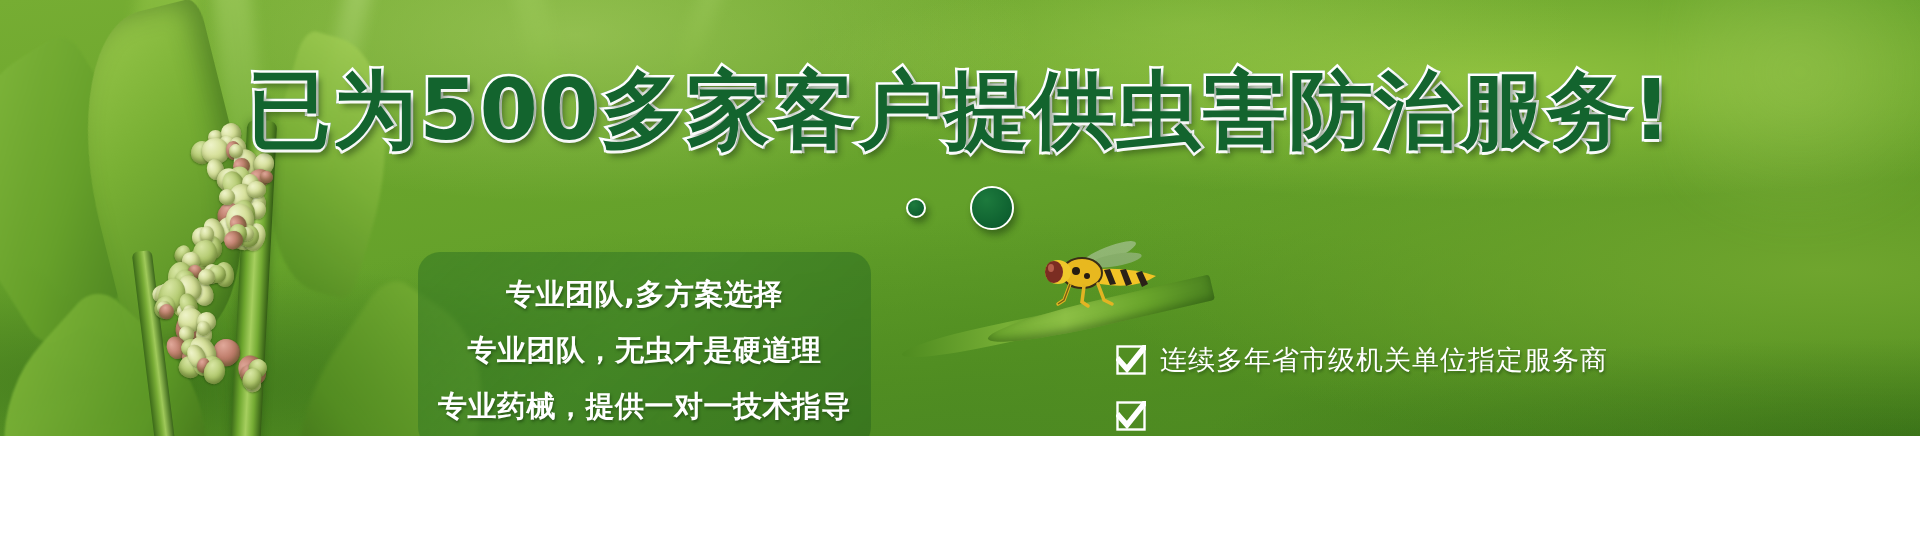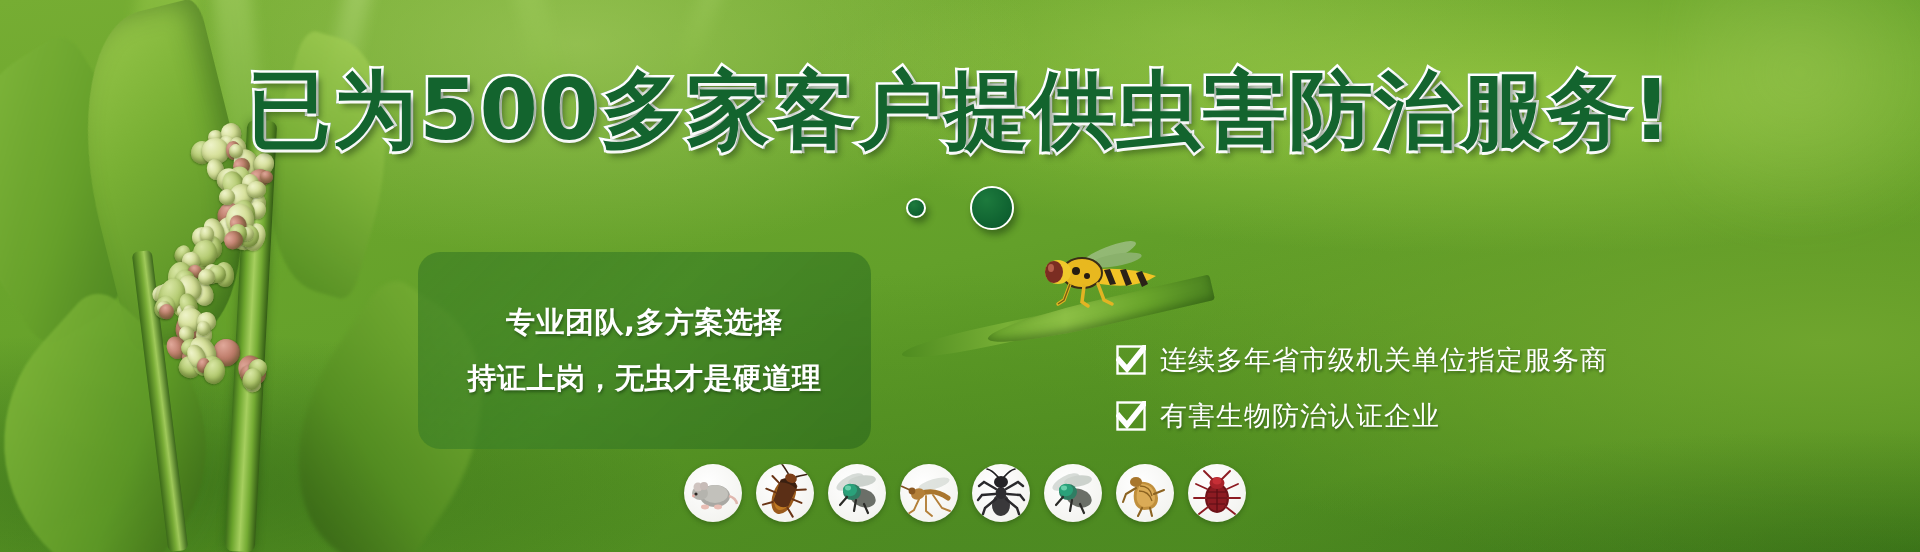--- a/index.html
+++ b/index.html
@@ -2,21 +2,21 @@
 <html><head>
 <meta charset="utf-8">
 <title>Pest Control Banner</title>
 <style>
   * { margin:0; padding:0; box-sizing:border-box; }
   html,body{
     width:1920px; height:552px; overflow:hidden;
     font-family:"Liberation Sans","DejaVu Sans",sans-serif;
   }
   #banner{
-    position:relative; width:1920px; height:552px; overflow:hidden;
+    position:relative; width:1920px; height:436px; overflow:hidden;
     background:#ef4444;
   }
 
   
   .bg-base{
     position:absolute; inset:0;
     background:
       radial-gradient(ellipse 60% 45% at 78% 18%, #8fc13e 0%, rgba(143,193,62,0) 62%),
       radial-gradient(ellipse 55% 60% at 95% 62%, #6fa52e 0%, rgba(111,165,46,0) 70%),
       radial-gradient(ellipse 70% 70% at 50% 100%, #4d8a22 0%, rgba(77,138,34,0) 72%),
@@ -300,21 +300,22 @@
   </div>
 
   <div class="dots">
     <span class="dot sm"></span>
     <span class="dot lg"></span>
   </div>
 
   <div class="panel"></div>
   <div class="panel-lines">
     <div class="pline l1">专业团队,多方案选择</div>
-    <div class="pline l2">持证上岗，无虫才是硬道理</div>
+    <div class="pline l2">专业团队，无虫才是硬道理</div>
+    <div class="pline l3">专业药械，提供一对一技术指导</div>
   </div>
 
   <div class="leaftip2"></div>
   <div class="leaftip"></div>
   <div class="fly">
     <svg viewBox="0 0 140 70" xmlns="http://www.w3.org/2000/svg">
 
       <g opacity="0.45">
         <ellipse cx="78" cy="14" rx="30" ry="7" fill="#cfd9d0" transform="rotate(-22 78 14)"></ellipse>
         <ellipse cx="86" cy="20" rx="26" ry="6" fill="#bcc8bd" transform="rotate(-10 86 20)"></ellipse>
@@ -357,21 +358,20 @@
       </span>
       <span class="ctext">连续多年省市级机关单位指定服务商</span>
     </div>
     <div class="crow">
       <span class="cbox">
         <svg viewBox="0 0 30 30" xmlns="http://www.w3.org/2000/svg">
           <rect x="1.5" y="1.5" width="27" height="27" fill="none" stroke="#ffffff" stroke-width="2.4"></rect>
           <path d="M3 15 L11 24 L31 -1" fill="none" stroke="#ffffff" stroke-width="5.5" stroke-linecap="square"></path>
         </svg>
       </span>
-      <span class="ctext">有害生物防治认证企业</span>
     </div>
   </div>
 
   <div class="pests">
 
     <div class="pest">
       <svg viewBox="0 0 58 58">
         <ellipse cx="31" cy="32" rx="15" ry="11" fill="#a9a8a3"></ellipse>
         <ellipse cx="31" cy="30" rx="13" ry="9" fill="#c2c1bb"></ellipse>
         <ellipse cx="16" cy="29" rx="8" ry="7" fill="#b5b4ae"></ellipse>

